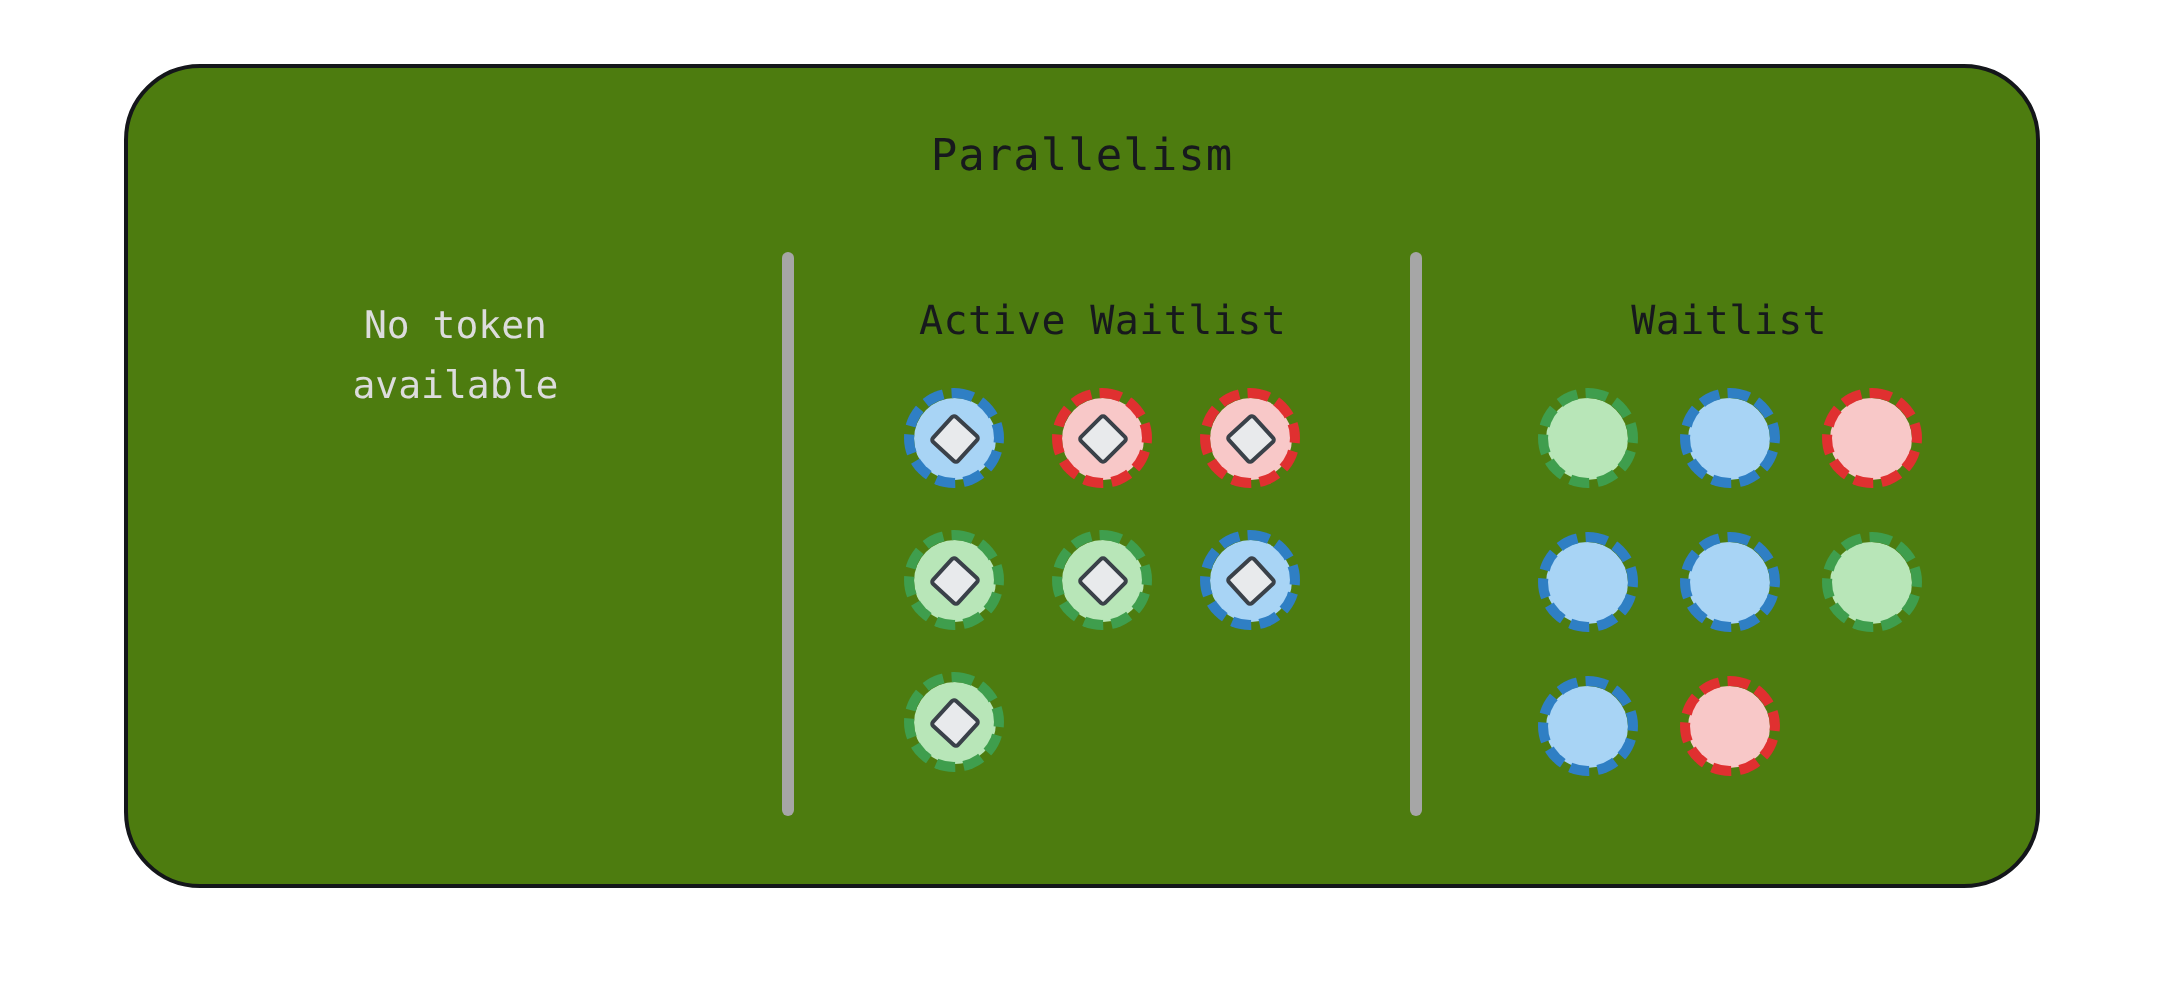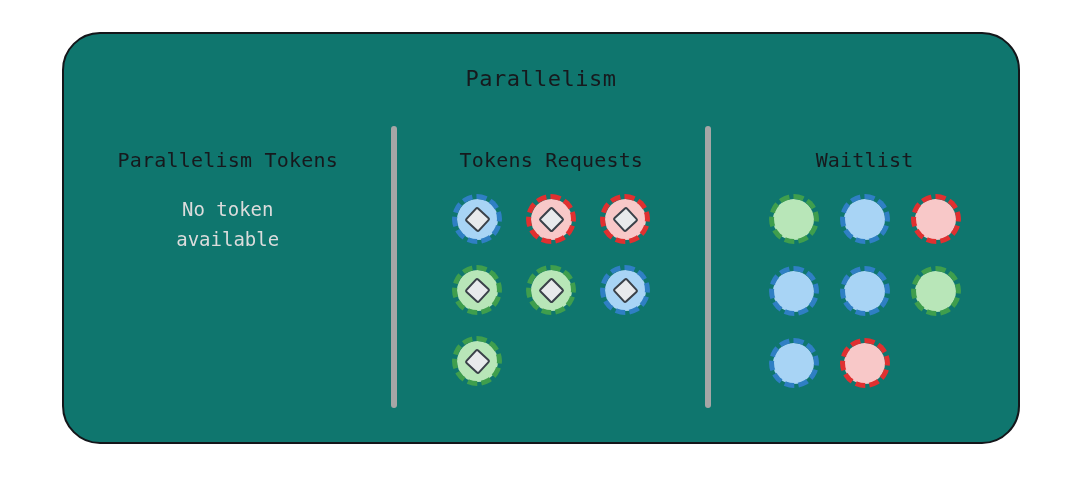--- a/index.html
+++ b/index.html
@@ -147,36 +147,35 @@
     border-radius: 2.5px;
     transform: rotate(45deg);
     box-sizing: border-box;
   }
 
   
 </style>
 </head>
 <body>
 
-<div id="parallelism-panel" style="border-color: rgb(20, 22, 26); background: #0f766e; text-decoration: underline;">
+<div id="parallelism-panel" style="border-color: rgb(20, 22, 26); background: #4d7c0f; text-decoration: underline;">
 
   <div id="panel-title">Parallelism</div>
 
   <div id="columns">
 
     <div class="column col-tokens">
-      <div class="column-header">Parallelism Tokens</div>
       <div id="no-token-message" style="color: rgb(220, 220, 220); margin-top: 22px;">No token
 available</div>
     </div>
 
     <div class="divider" style="background: rgb(166, 166, 166);"></div>
 
     <div class="column col-active">
-      <div class="column-header">Tokens Requests</div>
+      <div class="column-header">Active Waitlist</div>
       <div class="token-grid active-grid" id="active-grid">
           <div class="token">
             <div class="core" style="background: rgb(168, 212, 245);"></div>
             <div class="ring" style="border-color: rgb(47, 127, 196);"></div>
             <div class="diamond" style="background: rgb(232, 234, 236); border-color: rgb(58, 65, 73); transform: rotate(42.5deg);"></div>
           </div>
           <div class="token">
             <div class="core" style="background: rgb(248, 200, 200);"></div>
             <div class="ring" style="border-color: rgb(224, 48, 48);"></div>
             <div class="diamond" style="background: rgb(232, 234, 236); border-color: rgb(58, 65, 73); transform: rotate(45deg);"></div>

